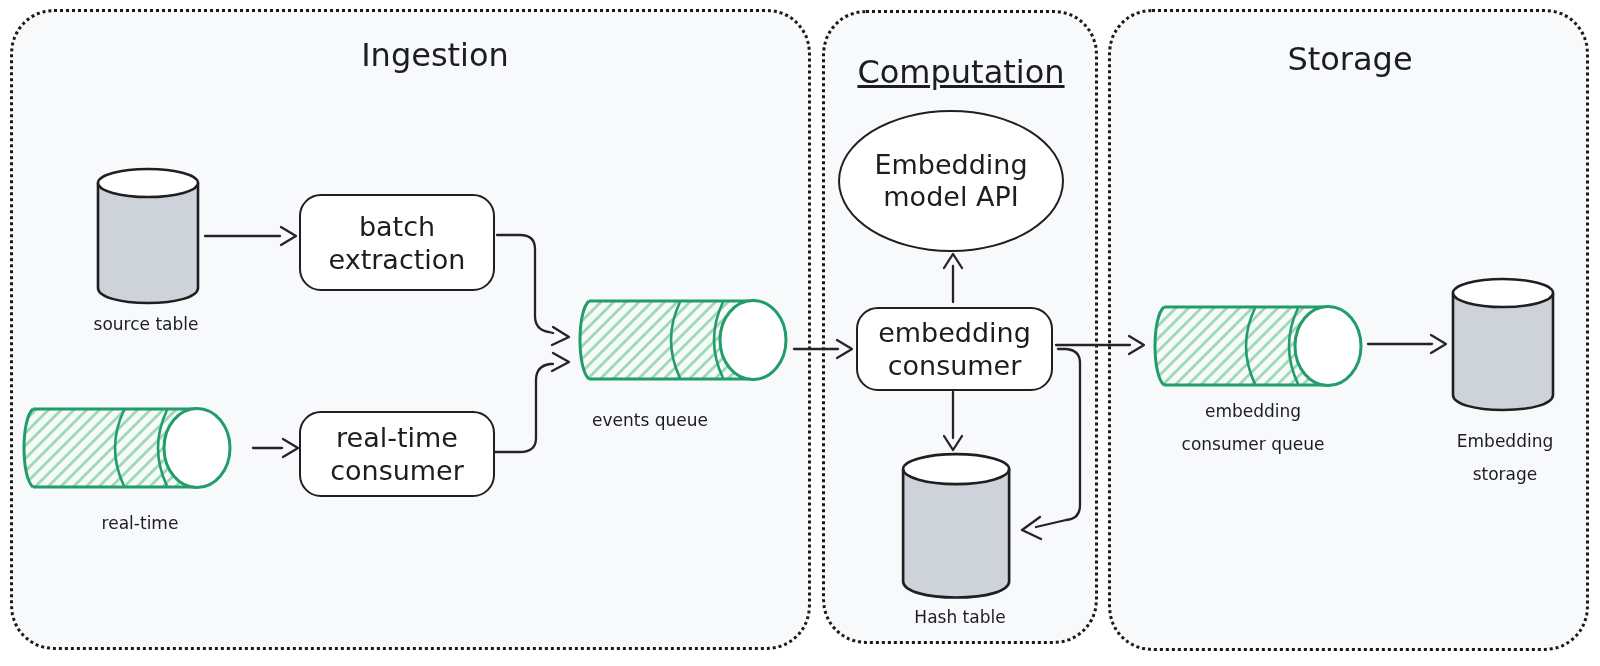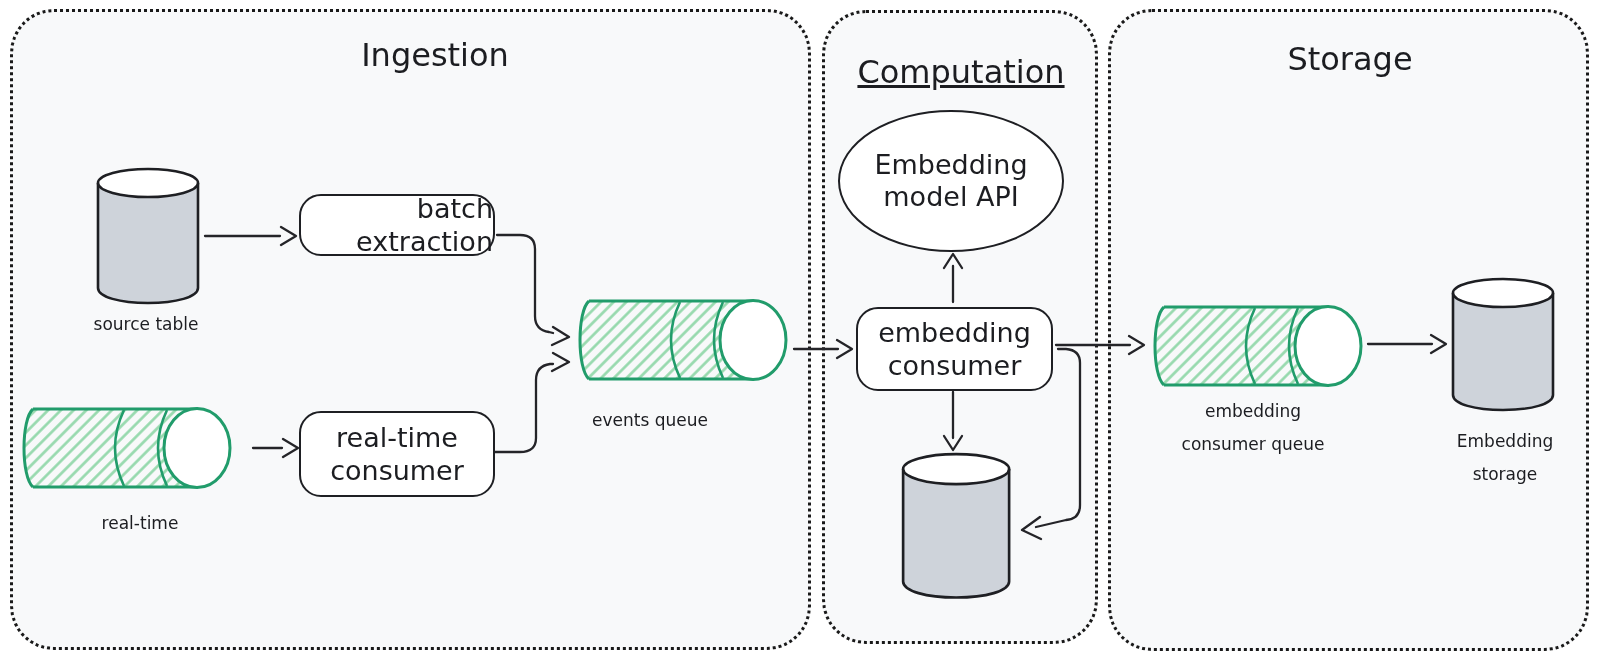--- a/index.html
+++ b/index.html
@@ -18,21 +18,21 @@
   .lbl{
     position:absolute;transform:translateX(-50%);text-align:center;white-space:nowrap;
     font-size:17px;line-height:33px;color:#1c1d21;
   }
   .title{font-size:32px;}
   .node-box{
     position:absolute;background:#ffffff;border:2.5px solid #1e1f23;border-radius:22px;
     box-sizing:border-box;display:flex;flex-direction:column;align-items:center;justify-content:center;
     font-size:27px;line-height:33px;text-align:center;
   }
-  #box-batch{left:299px;top:194px;width:196px;height:62px;align-items:flex-end;}
+  #box-batch{left:299px;top:194px;width:196px;height:97px;}
   #box-rt-consumer{left:299px;top:411px;width:196px;height:86px;}
   #box-emb-consumer{left:856px;top:307px;width:197px;height:84px;}
   #ellipse-api{
     position:absolute;left:838px;top:110px;width:226px;height:142px;background:#ffffff;
     border:2.5px solid #1e1f23;border-radius:50%;box-sizing:border-box;
     display:flex;flex-direction:column;align-items:center;justify-content:center;
     font-size:27px;line-height:32px;text-align:center;
   }
 </style>
 </head>
@@ -123,20 +123,21 @@
 
   <div class="lbl title" style="left:435px;top:39px;">Ingestion</div>
   <div class="lbl title" style="left:961px;top:56px;text-decoration:underline;">Computation</div>
   <div class="lbl title" style="left:1350px;top:43px;">Storage</div>
 
   <div class="lbl" style="left:146px;top:308px;">source table</div>
   <div class="lbl" style="left:650px;top:404px;">events queue</div>
   <div class="lbl" style="left:140px;top:507px;">
     <div>real-time</div>
   </div>
+  <div class="lbl" style="left:960px;top:601px;">Hash table</div>
   <div class="lbl" style="left:1253px;top:395px;">
     <div>embedding</div>
     <div>consumer queue</div>
   </div>
   <div class="lbl" style="left:1505px;top:425px;">
     <div>Embedding</div>
     <div>storage</div>
   </div>
 
 </div>

